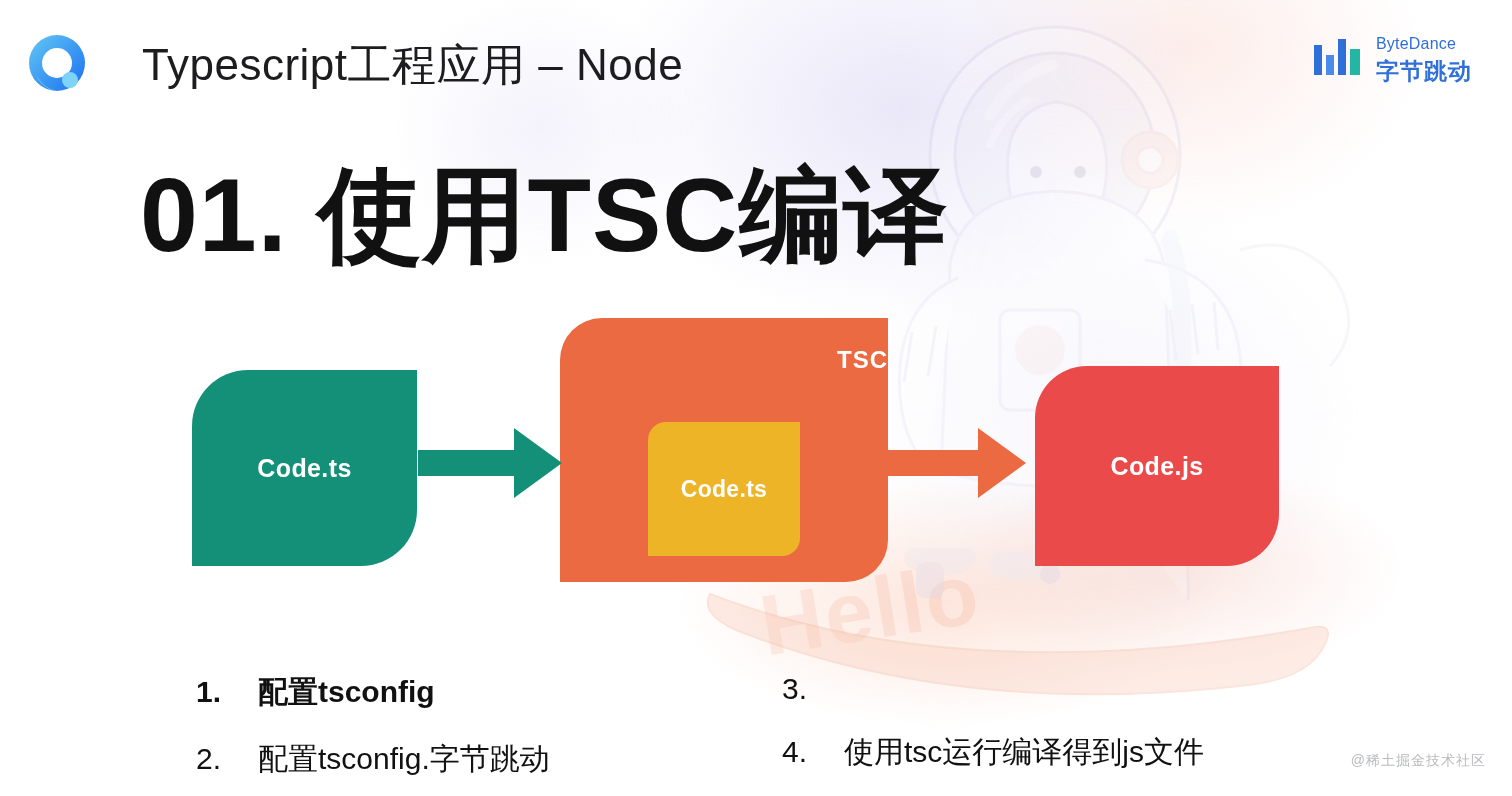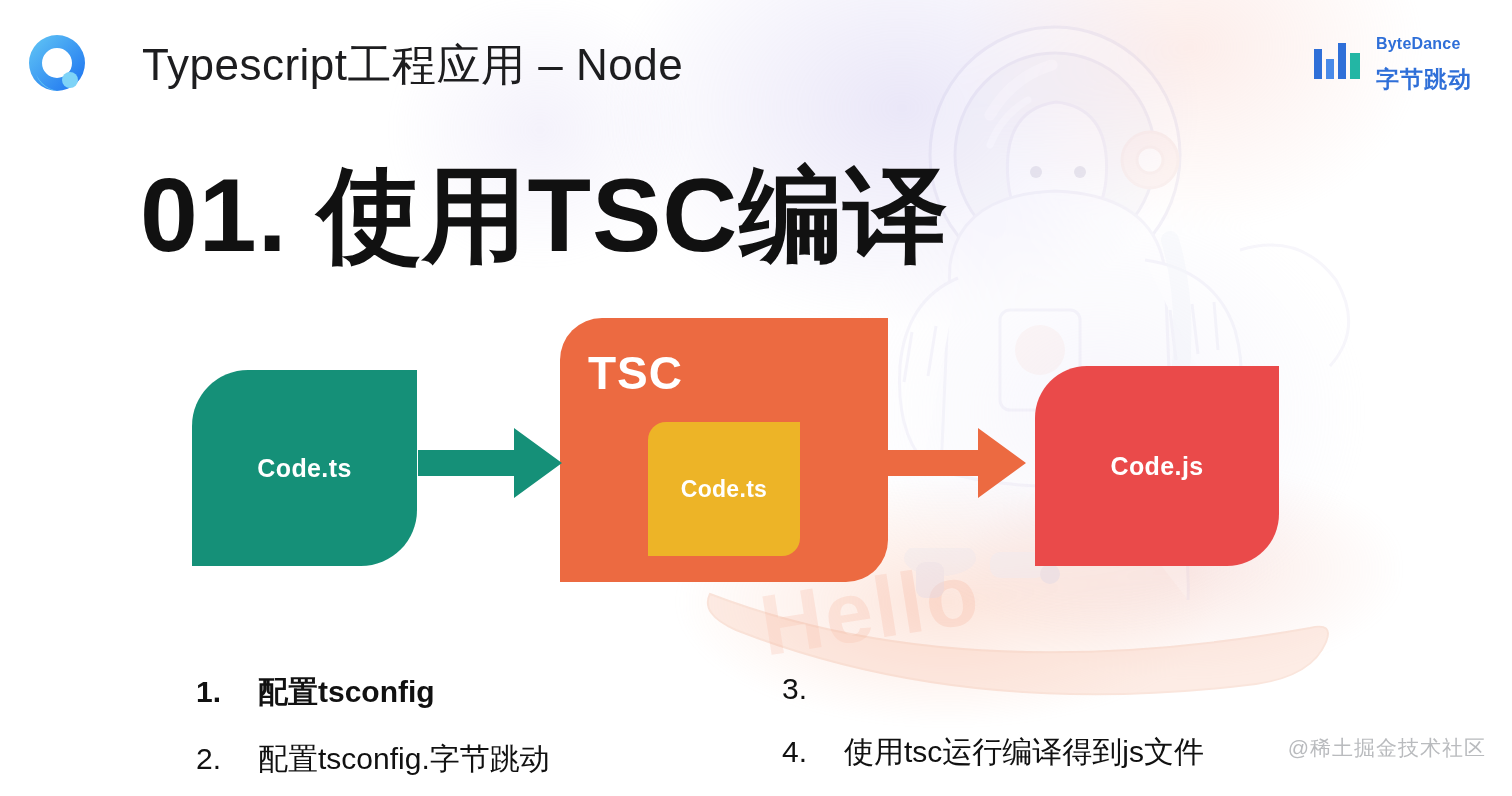--- a/index.html
+++ b/index.html
@@ -98,24 +98,24 @@
     position: absolute;
     right: 40px; top: 36px;
     display: flex;
     align-items: center;
     gap: 10px;
   }
   .bd-bars { width: 54px; height: 46px; display:block; }
   .bd-text { display: flex; flex-direction: column; line-height: 1; }
   .bd-en {
     font-size: 16px;
-    font-weight: bold;
+    font-weight: normal;
     color: #2f6fd8;
     letter-spacing: 0.2px;
-    margin-bottom: 16px;
+    margin-bottom: 8px;
   }
   .bd-cn {
     font-size: 23px;
     font-weight: bold;
     color: #2f6fd8;
     letter-spacing: 1px;
   }
 
   
   .headline {
@@ -153,22 +153,22 @@
   }
   .node-tsc {
     left: 560px; top: 0px;
     width: 328px; height: 264px;
     background: #EC6A41;
     border-radius: 42px 0 42px 0;
   }
   .tsc-label {
     position: absolute;
     top: 28px; left: 0; right: 0;
-    text-align: left;
-    font-size: 46px;
+    text-align: right;
+    font-size: 24px;
     font-weight: bold;
     color: #ffffff;
     letter-spacing: 1px;
     padding-left: 28px;
   }
   .node-inner {
     position: absolute;
     left: 88px; top: 104px;
     width: 152px; height: 134px;
     background: #EDB427;
@@ -213,22 +213,22 @@
   .step .num {
     width: 62px;
     flex: 0 0 62px;
     font-size: 30px;
   }
   .step.bold, .step.bold .num { font-weight: bold; }
 
   
   .watermark {
     position: absolute;
-    right: 26px; bottom: 34px;
-    font-size: 21px;
+    right: 26px; bottom: 26px;
+    font-size: 14px;
     color: #b9bbbe;
     letter-spacing: 1px;
     white-space: nowrap;
   }
 </style>
 </head>
 <body>
 
 <div id="slide">
 

